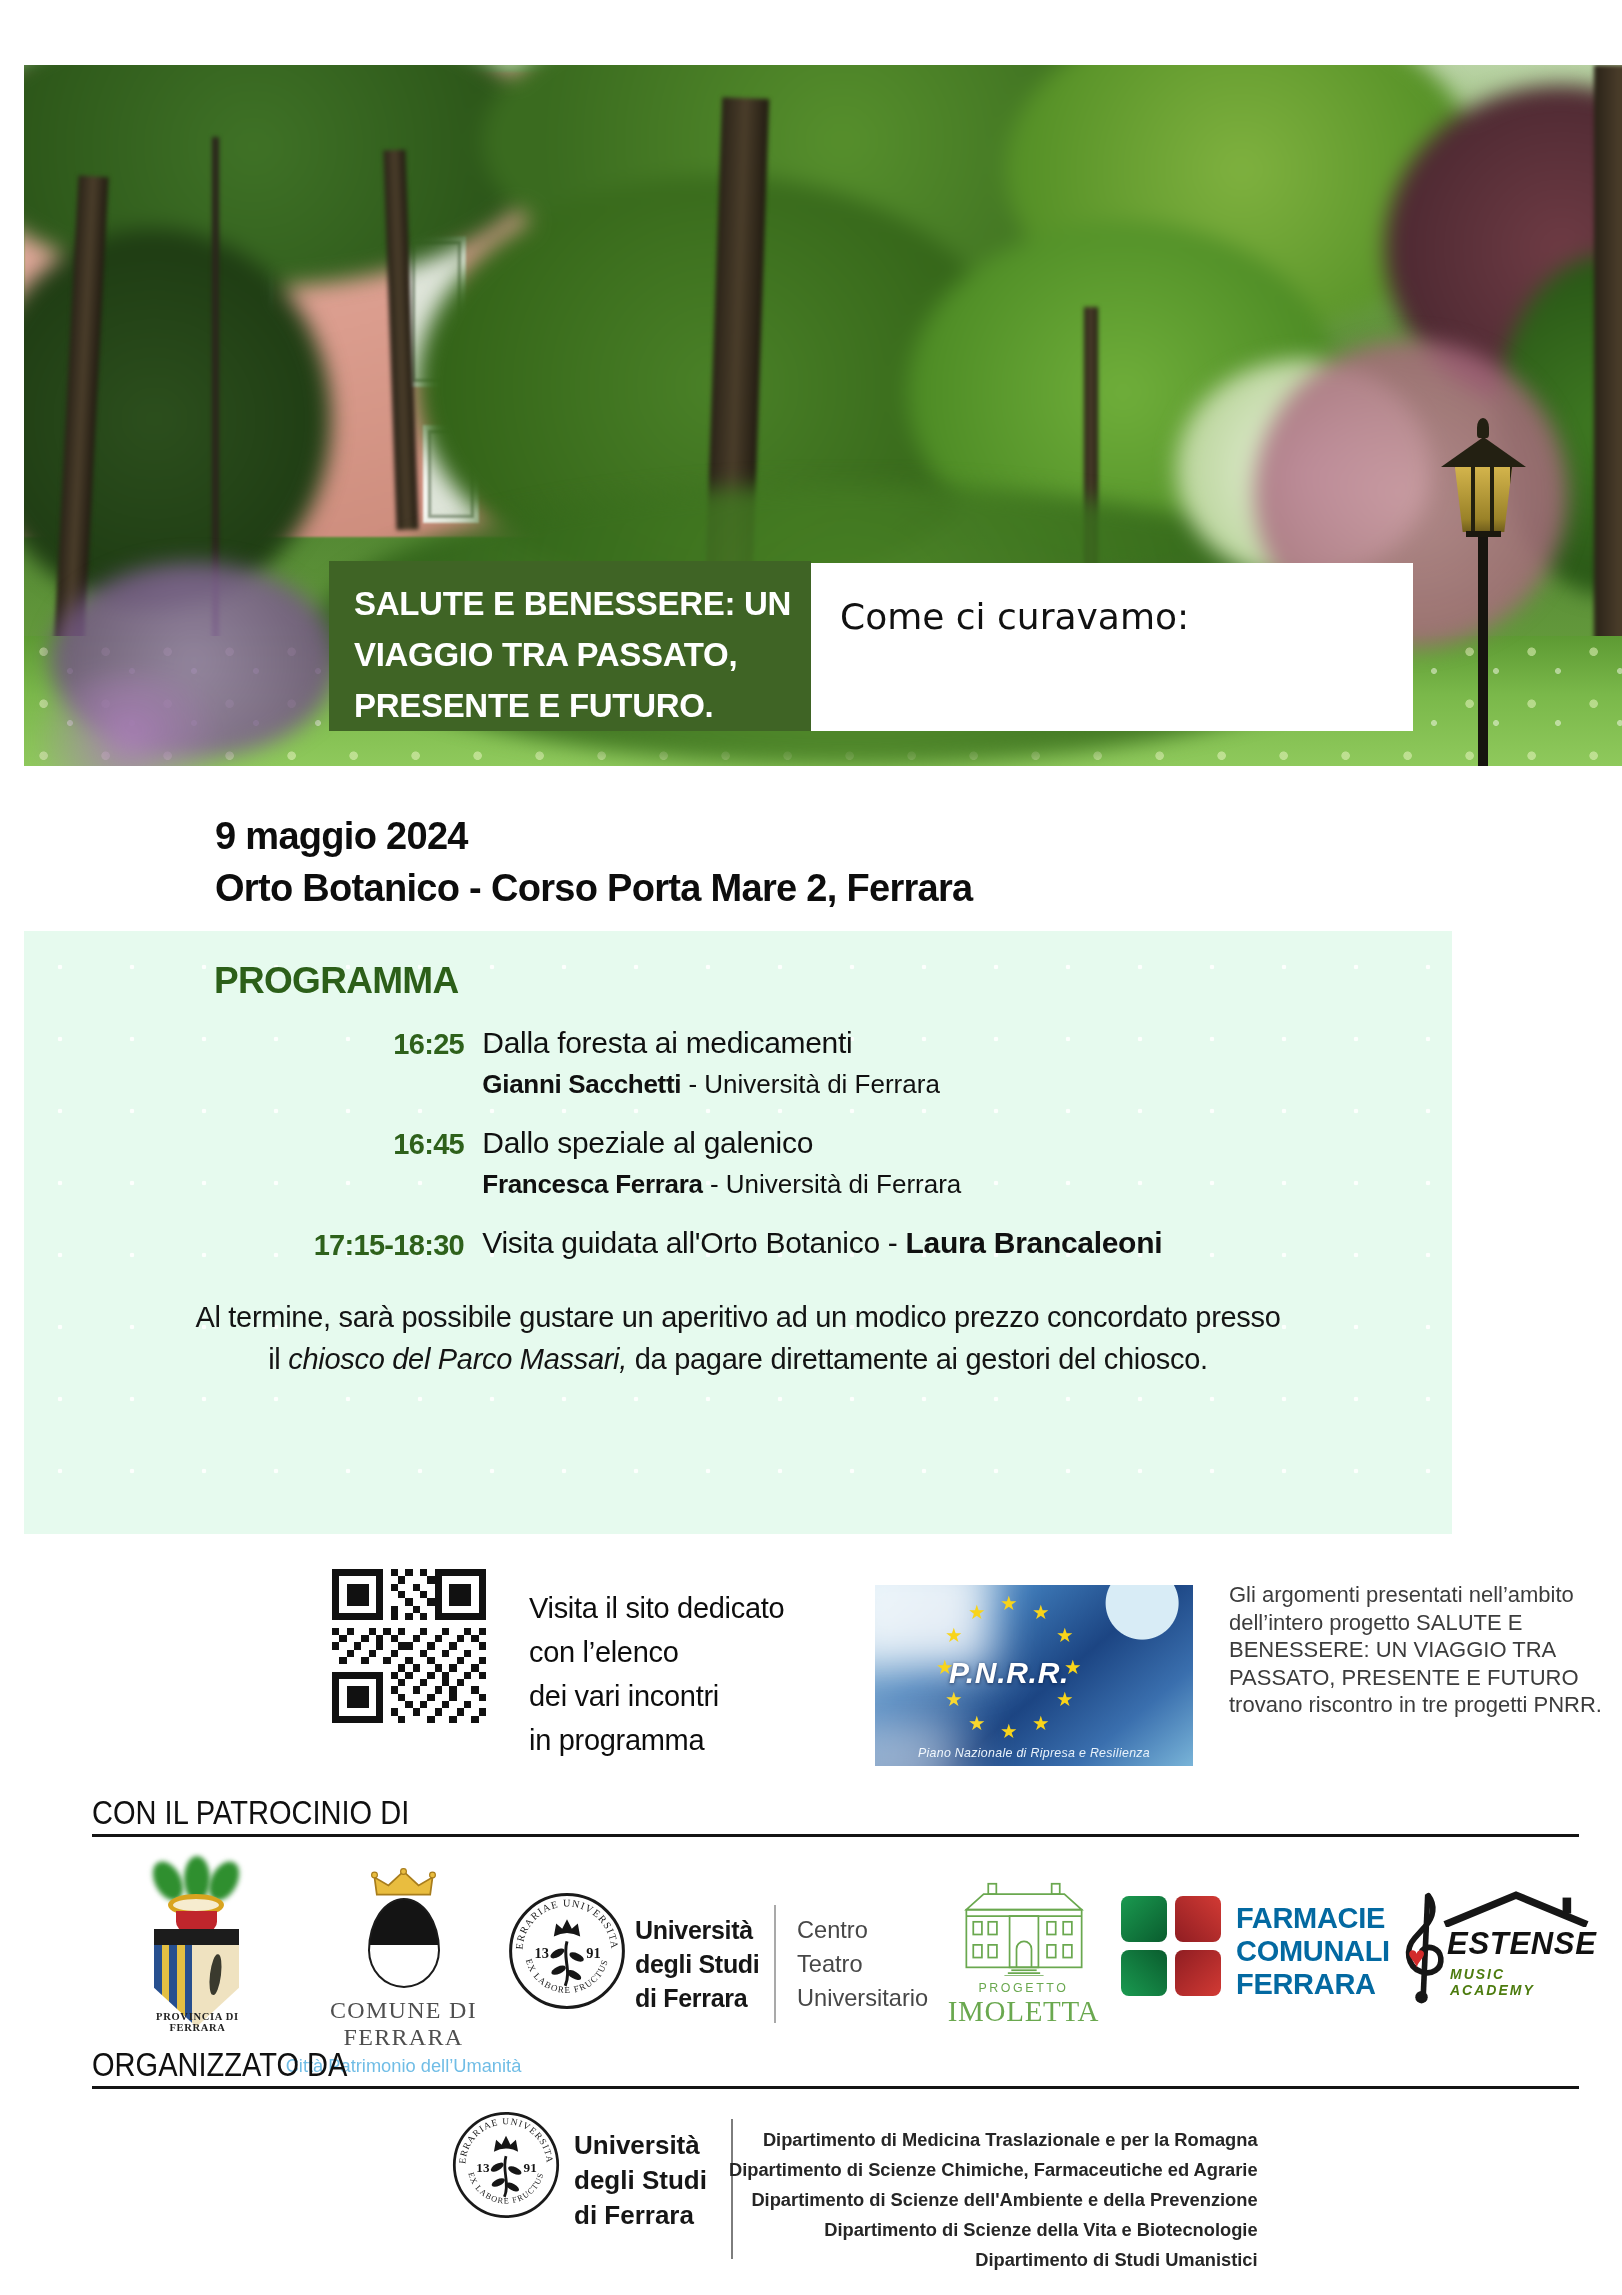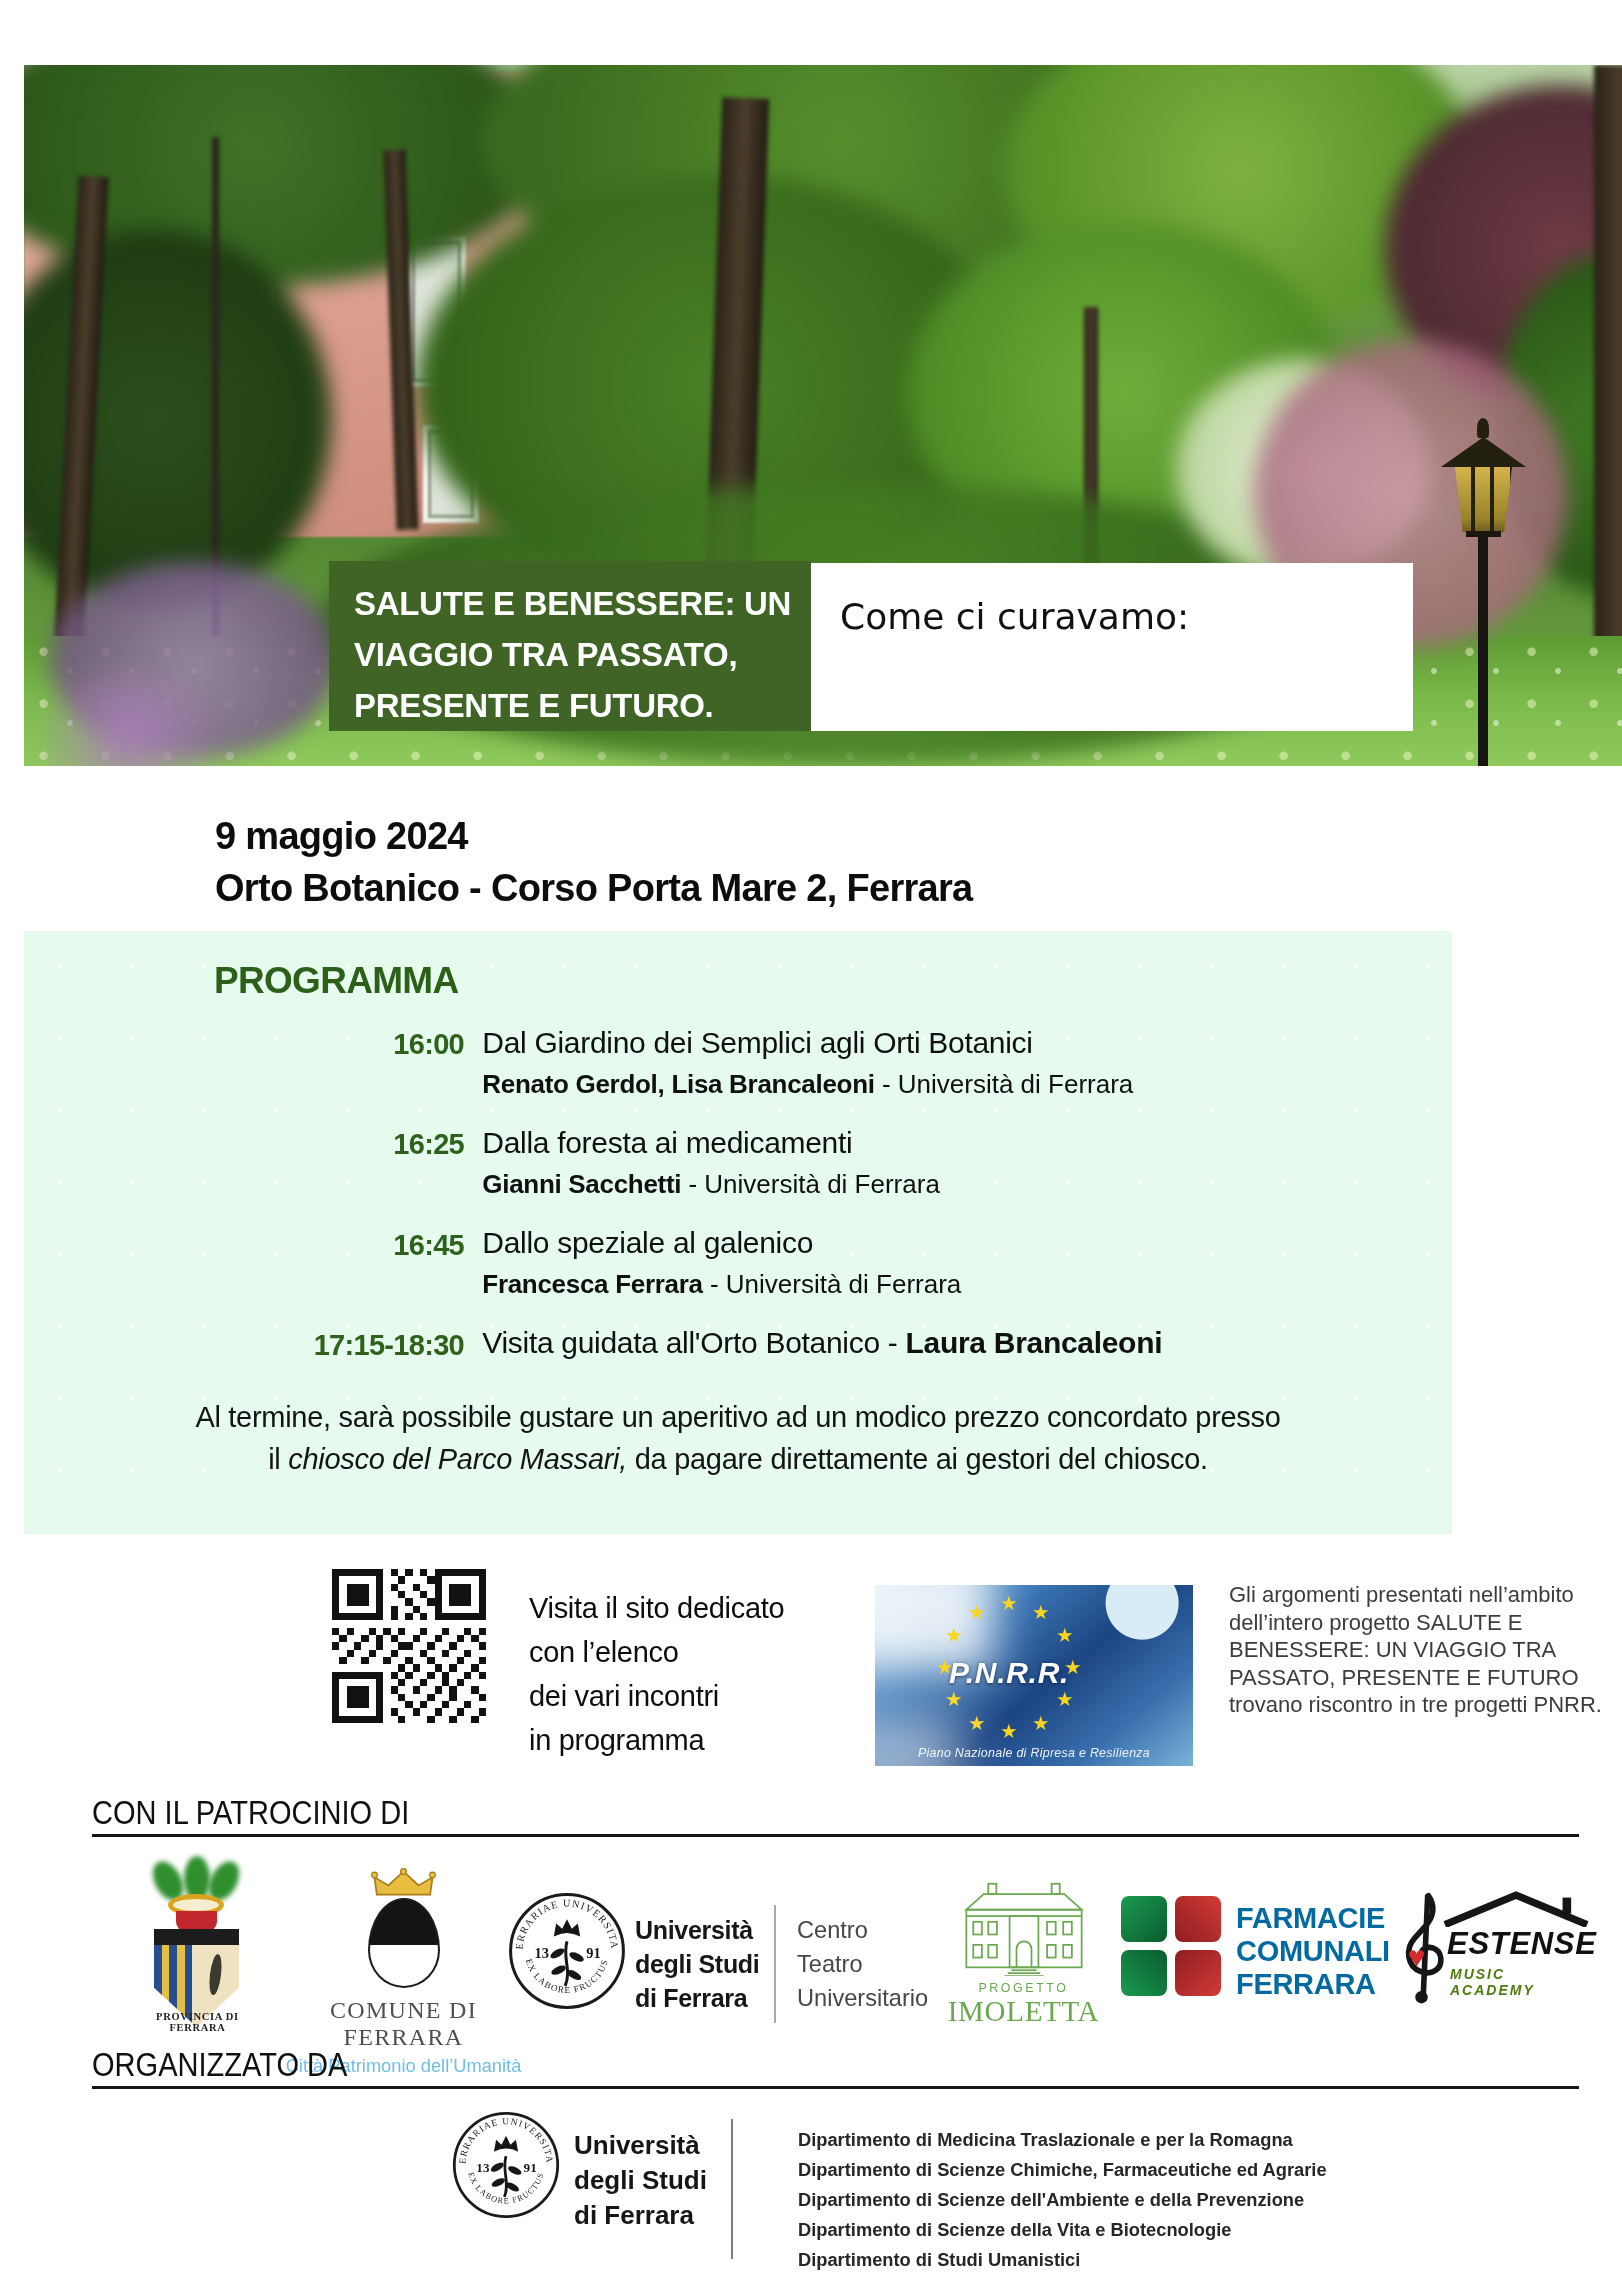--- a/index.html
+++ b/index.html
@@ -115,21 +115,21 @@
   .clef-svg { position:absolute; left:0; top:0; }
   .heart { position:absolute; left:11.8px; top:55px; color:#d22b2b; font-size:30px; }
   .heart::before { content:"♥"; }
   .roof-svg { position:absolute; left:46px; top:3.9px; }
   .estense-name { position:absolute; left:51px; top:41px; font-size:31px; font-weight:bold; letter-spacing:0.7px; color:#111; }
   .estense-sub { position:absolute; left:54px; top:81px; font-size:14px; font-weight:bold; letter-spacing:2px; color:#4d7c0f; }
 
   
   .org-name { position:absolute; left:550px; top:2128px; font-size:26px; font-weight:bold; line-height:35px; color:#161616; }
   .org-divider { position:absolute; left:707px; top:2119px; width:2px; height:140px; background:#7d7d7d; }
-  .org-depts { position:absolute; left:774px; top:2125px; font-size:18.3px; font-weight:bold; line-height:30px; color:#262626; }
+  .org-depts { position:absolute; left:705px; top:2125px; font-size:18.3px; font-weight:bold; line-height:30px; color:#262626;text-align:right; }
 </style>
 </head>
 <body>
 
 <div class="page">
 
   <div class="photo">
     <div class="ph-building">
       <div class="win" style="left:177px;top:111px;width:72px;height:177px;"></div>
       <div class="win" style="left:178px;top:327px;width:65px;height:118px;"></div>
@@ -191,27 +191,20 @@
   </div>
 
   <div class="date-block">
     <div>9 maggio 2024</div>
     <div>Orto Botanico - Corso Porta Mare 2, Ferrara</div>
   </div>
 
   <div class="program">
     <div class="program-head">PROGRAMMA</div>
 
-    <div class="prog-row">
-      <div class="prog-time">16:00</div>
-      <div>
-        <div class="prog-title">Dal Giardino dei Semplici agli Orti Botanici</div>
-        <div class="prog-speakers"><b>Renato Gerdol, Lisa Brancaleoni</b><span> - Università di Ferrara</span></div>
-      </div>
-    </div>
 
     <div class="prog-row">
       <div class="prog-time">16:25</div>
       <div>
         <div class="prog-title">Dalla foresta ai medicamenti</div>
         <div class="prog-speakers"><b>Gianni Sacchetti</b><span> - Università di Ferrara</span></div>
       </div>
     </div>
 
     <div class="prog-row">

